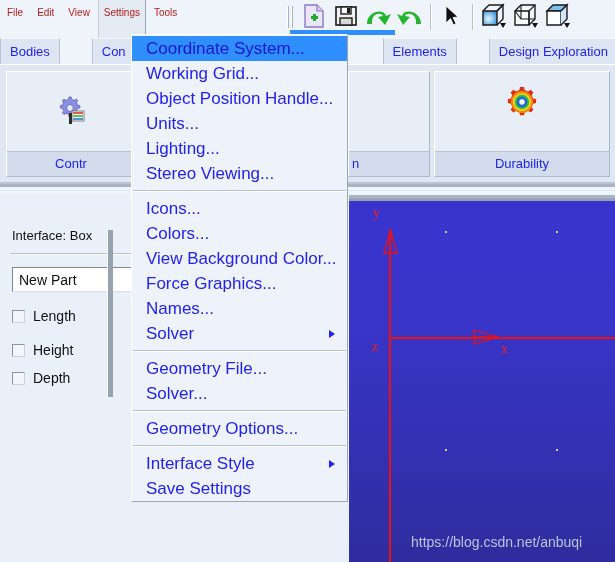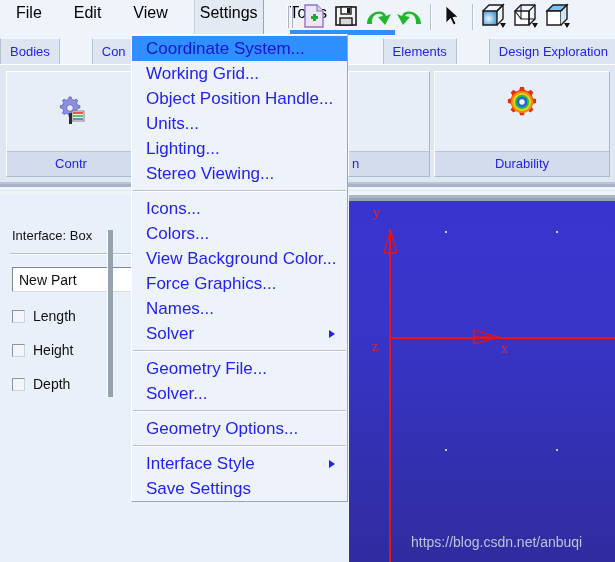--- a/index.html
+++ b/index.html
@@ -27,24 +27,24 @@
   
   .menubar {
     position: absolute;
     left: 0; top: 0;
     width: 615px; height: 26px;
     background: #eff3fa;
     display: flex;
     align-items: center;
   }
   .menubar-item {
-    font-size: 16px;
-    color: #000000;
+    font-size: 10px;
+    color: #b91c1c;
     padding: 2px 6px;
-    margin: 0 10px;
+    margin: 0 1px;
     white-space: nowrap;
     line-height: 18px;
     cursor: default;
   }
   .menubar-item.active {
     border: 1px solid #9aa6b8;
     border-top-color: #c8d0dd;
     border-left-color: #c8d0dd;
     background: #e4eaf4;
     padding: 16px 5px;
@@ -487,21 +487,21 @@
     <input class="part-input" type="text" value="New Part" style="">
 
     <div class="chk-row" style="top:110px;">
       <span class="chk-box"></span>
       <span class="chk-label">Length</span>
     </div>
     <div class="chk-row" style="top:144px;">
       <span class="chk-box"></span>
       <span class="chk-label">Height</span>
     </div>
-    <div class="chk-row" style="top:178px;align-items:center;">
+    <div class="chk-row" style="top:172px;align-items:center;">
       <span class="chk-box"></span>
       <span class="chk-label">Depth</span>
     </div>
 
     <div class="field-slot" style="left:110px; top:112px;"></div>
     <div class="field-slot" style="left:110px; top:146px;"></div>
     <div class="field-slot" style="left:110px; top:180px;"></div>
   </div>
 
   <div class="vp-top-edge"></div>

